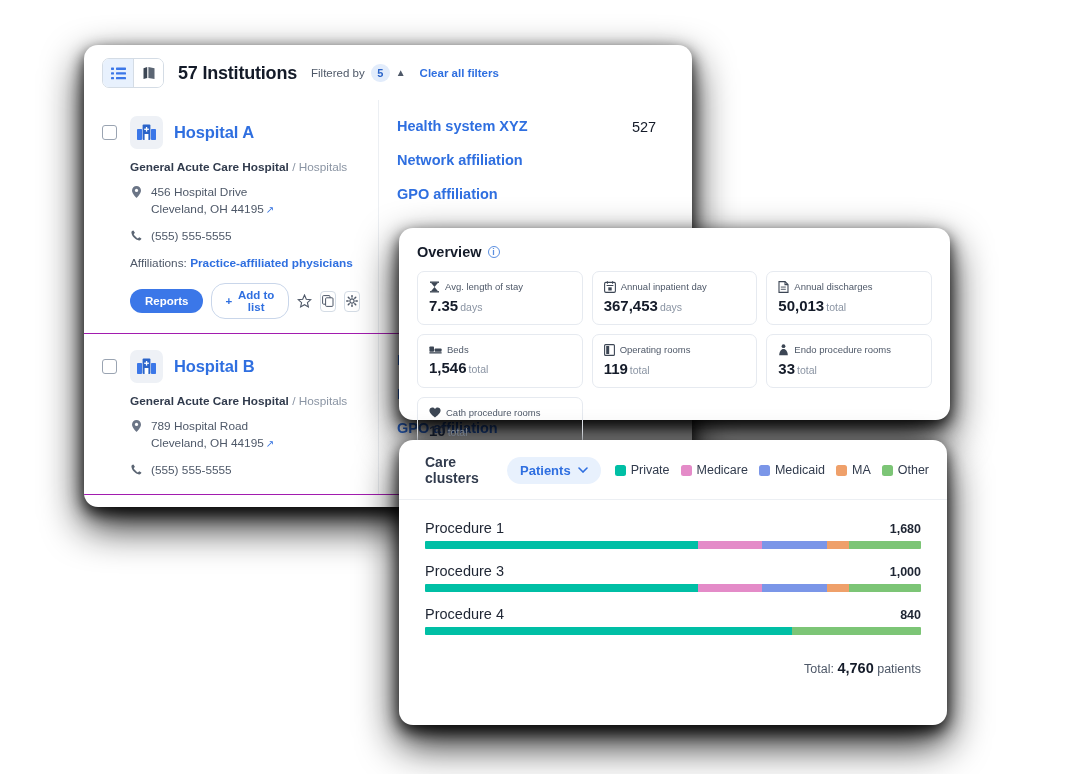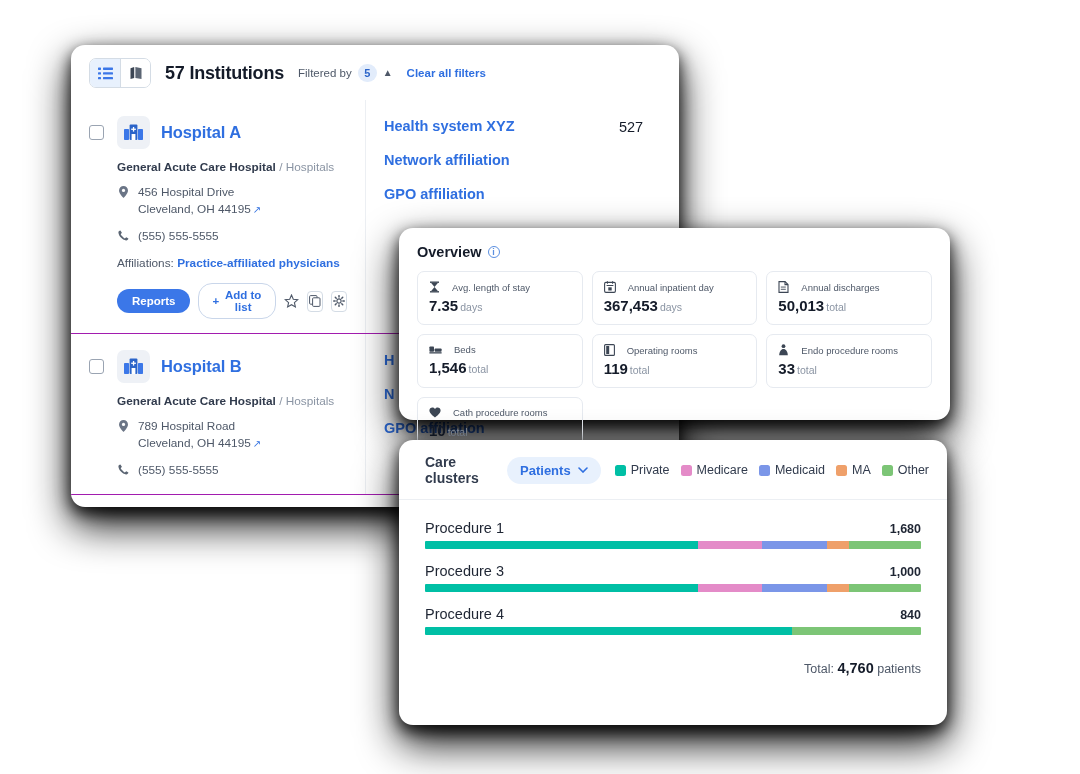--- a/index.html
+++ b/index.html
@@ -13,21 +13,21 @@
 
   
   .card {
     position: absolute;
     background: #ffffff;
     border-radius: 14px;
     box-shadow: 0 18px 40px rgba(0,0,0,0.95), 0 6px 16px rgba(0,0,0,0.85);
   }
 
   
-  #institutions { left: 71px; top: 45px; width: 608px; height: 462px; overflow: hidden; }
+  #institutions { left: 84px; top: 45px; width: 608px; height: 462px; overflow: hidden; }
 
   .tbl-header {
     display: flex; align-items: center; gap: 14px;
     padding: 13px 16px 12px 18px;
   }
   .viewtoggle { display: flex; border: 1px solid #d4dce5; border-radius: 7px; overflow: hidden; }
   .vt-btn {
     width: 30px; height: 28px; display: flex; align-items: center; justify-content: center;
     background: #ffffff; cursor: pointer;
   }
@@ -99,21 +99,21 @@
 
   
   #overview { left: 399px; top: 228px; width: 551px; height: 192px; padding: 16px 18px; }
   .ov-title-row { display: flex; align-items: center; gap: 6px; margin-bottom: 11px; }
   .ov-title { font-size: 14.5px; font-weight: bold; color: #141b29; }
   .info-ico { width: 12px; height: 12px; border: 1.2px solid #5b8fe0; border-radius: 50%;
     color: #5b8fe0; font-size: 9px; display: flex; align-items: center; justify-content: center;
     font-weight: bold; cursor: pointer; }
   .ov-grid { display: grid; grid-template-columns: repeat(3, 1fr); gap: 9px; }
   .ov-cell { border: 1px solid #e6eaf0; border-radius: 7px; padding: 9px 11px 10px 11px; }
-  .ov-cell-head { display: flex; align-items: center; gap: 12px; margin-bottom: 4px; }
+  .ov-cell-head { display: flex; align-items: flex-start; gap: 5px; margin-bottom: 4px; }
   .ov-cell-label { font-size: 9.5px; color: #4e5868; }
   .ov-val { font-size: 15px; font-weight: bold; color: #141b29; }
   .ov-unit { font-size: 10.5px; font-weight: normal; color: #8a94a3; margin-left: 2px; }
 
   
   #clusters { left: 399px; top: 440px; width: 548px; height: 285px; overflow: hidden; }
   .cc-head { display: flex; align-items: center; gap: 14px; padding: 14px 18px 13px 26px; border-bottom: 1px solid #eceff3; }
   .cc-title { font-size: 14px; font-weight: bold; color: #313b4d; }
   .cc-select {
     background: #e8f1fd; color: #2f6fe0; font-size: 13px; font-weight: bold;

